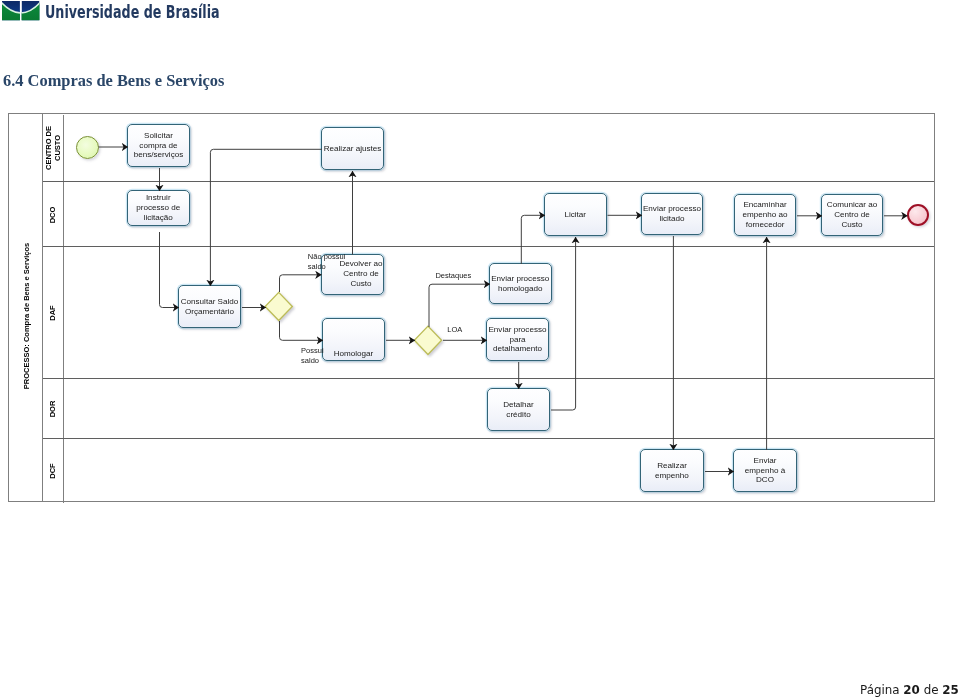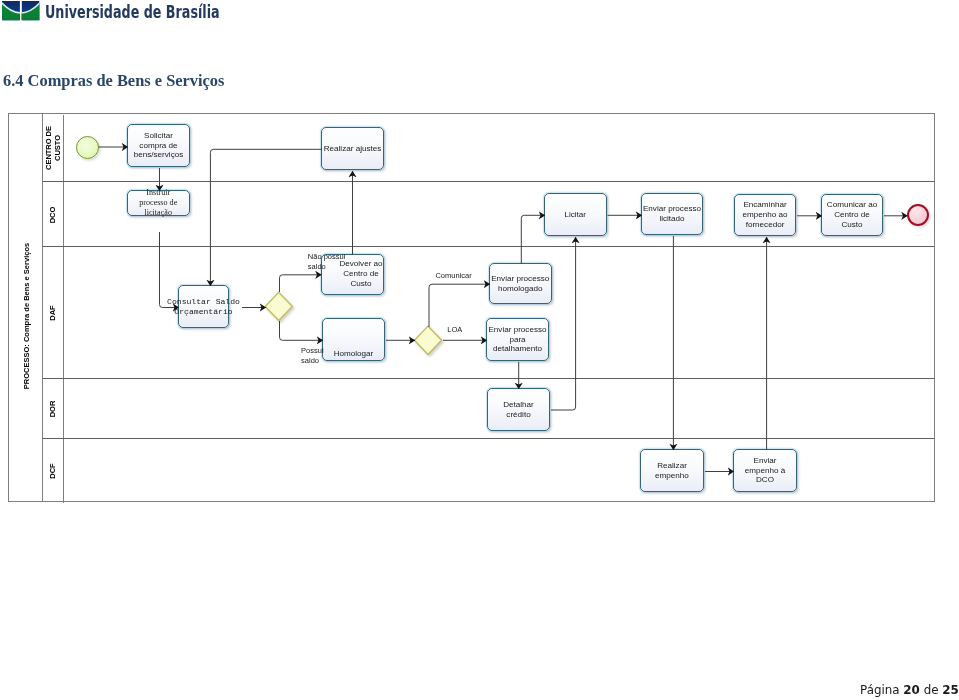--- a/index.html
+++ b/index.html
@@ -99,33 +99,33 @@
         </div>
     </div>
     <div class="lane-div" style="top:67.0px;"></div>
     <div class="lane-div" style="top:132.0px;"></div>
     <div class="lane-div" style="top:264.0px;"></div>
     <div class="lane-div" style="top:324.0px;"></div>
     <div class="task" style="left:118.0px;top:10.0px;width:63.0px;height:43.0px;"><span>Solicitar
 compra de
 bens/serviços</span></div>
     <div class="task" style="left:312.0px;top:13.0px;width:63.0px;height:43.0px;"><span>Realizar ajustes</span></div>
-    <div class="task" style="left:118.0px;top:76.0px;width:62.5px;height:26px;font-family:Liberation Serif, serif;"><span>Instruir
+    <div class="task" style="left:118.0px;top:76.0px;width:62.5px;height:36px;"><span>Instruir
 processo de
 licitação</span></div>
     <div class="task" style="left:535.0px;top:79.0px;width:62.5px;height:43.0px;"><span>Licitar</span></div>
     <div class="task" style="left:632.0px;top:79.0px;width:62.0px;height:42.0px;"><span>Enviar processo
 licitado</span></div>
     <div class="task" style="left:725.0px;top:80.0px;width:62.0px;height:42.0px;"><span>Encaminhar
 empenho ao
 fornecedor</span></div>
     <div class="task" style="left:812.0px;top:80.0px;width:62.0px;height:42.0px;"><span>Comunicar ao
 Centro de
 Custo</span></div>
-    <div class="task" style="left:169.0px;top:171.0px;width:51px;height:43.0px;font-family:Liberation Mono, monospace;"><span>Consultar Saldo
+    <div class="task" style="left:169.0px;top:171.0px;width:63.0px;height:43.0px;"><span>Consultar Saldo
 Orçamentário</span></div>
     <div class="task" style="left:311.5px;top:139.5px;width:63.0px;height:41.0px;padding-left:18px;"><span>Devolver ao
 Centro de
 Custo</span></div>
     <div class="task" style="left:313.0px;top:204.0px;width:63.0px;height:42.5px;align-items:flex-end;"><span>Homologar</span></div>
     <div class="task" style="left:480.0px;top:149.0px;width:62.5px;height:41.0px;"><span>Enviar processo
 homologado</span></div>
     <div class="task" style="left:477.0px;top:204.0px;width:63.0px;height:43.0px;"><span>Enviar processo
 para
 detalhamento</span></div>
@@ -133,21 +133,21 @@
 crédito</span></div>
     <div class="task" style="left:631.0px;top:335.0px;width:64.0px;height:43.0px;"><span>Realizar
 empenho</span></div>
     <div class="task" style="left:724.0px;top:335.0px;width:64.0px;height:43.0px;"><span>Enviar
 empenho à
 DCO</span></div>
     <div class="flowlbl" style="left:266.8px;top:138.0px;margin-left:32px;"><span>Não possui
 saldo</span></div>
     <div class="flowlbl" style="left:276.1px;top:232.2px;margin-left:16px;"><span>Possui
 saldo</span></div>
-    <div class="flowlbl" style="left:426.4px;top:156.5px;"><span>Comunicar</span></div>
+    <div class="flowlbl" style="left:426.4px;top:156.5px;"><span>Destaques</span></div>
     <div class="flowlbl" style="left:438.3px;top:210.8px;"><span>LOA</span></div>
 
     <div class="evt" style="left:66.5px;top:22.0px;width:23px;height:23px;border:1.3px solid #788f33;background:radial-gradient(circle at 42% 38%,#f3fde0 0%,#e7fac0 55%,#d6f3a4 100%);box-shadow:1.5px 1.5px 2.5px rgba(120,120,140,0.28);"></div>
     <div class="evt" style="left:897.7px;top:89.8px;width:22.2px;height:22.2px;border:2.6px solid #9e1026;background:radial-gradient(circle at 35% 30%,#fde9ec 0%,#f8cdd4 60%,#f3bcc5 100%);box-shadow:1.5px 1.5px 2.5px rgba(120,120,140,0.28);"></div>
     <div class="gw" style="left:255.0px;top:176.9px;width:27.2px;height:28.6px;">
       <svg viewBox="-2 -2 33 34" width="34.5" height="36.0" style="margin:-2.1px 0 0 -2.1px">
           <defs>
             <filter id="sh" x="-30%" y="-30%" width="180%" height="180%">
               <feDropShadow dx="1.6" dy="1.6" stdDeviation="1.0" flood-color="#8a8a9a" flood-opacity="0.42"></feDropShadow>
             </filter>

